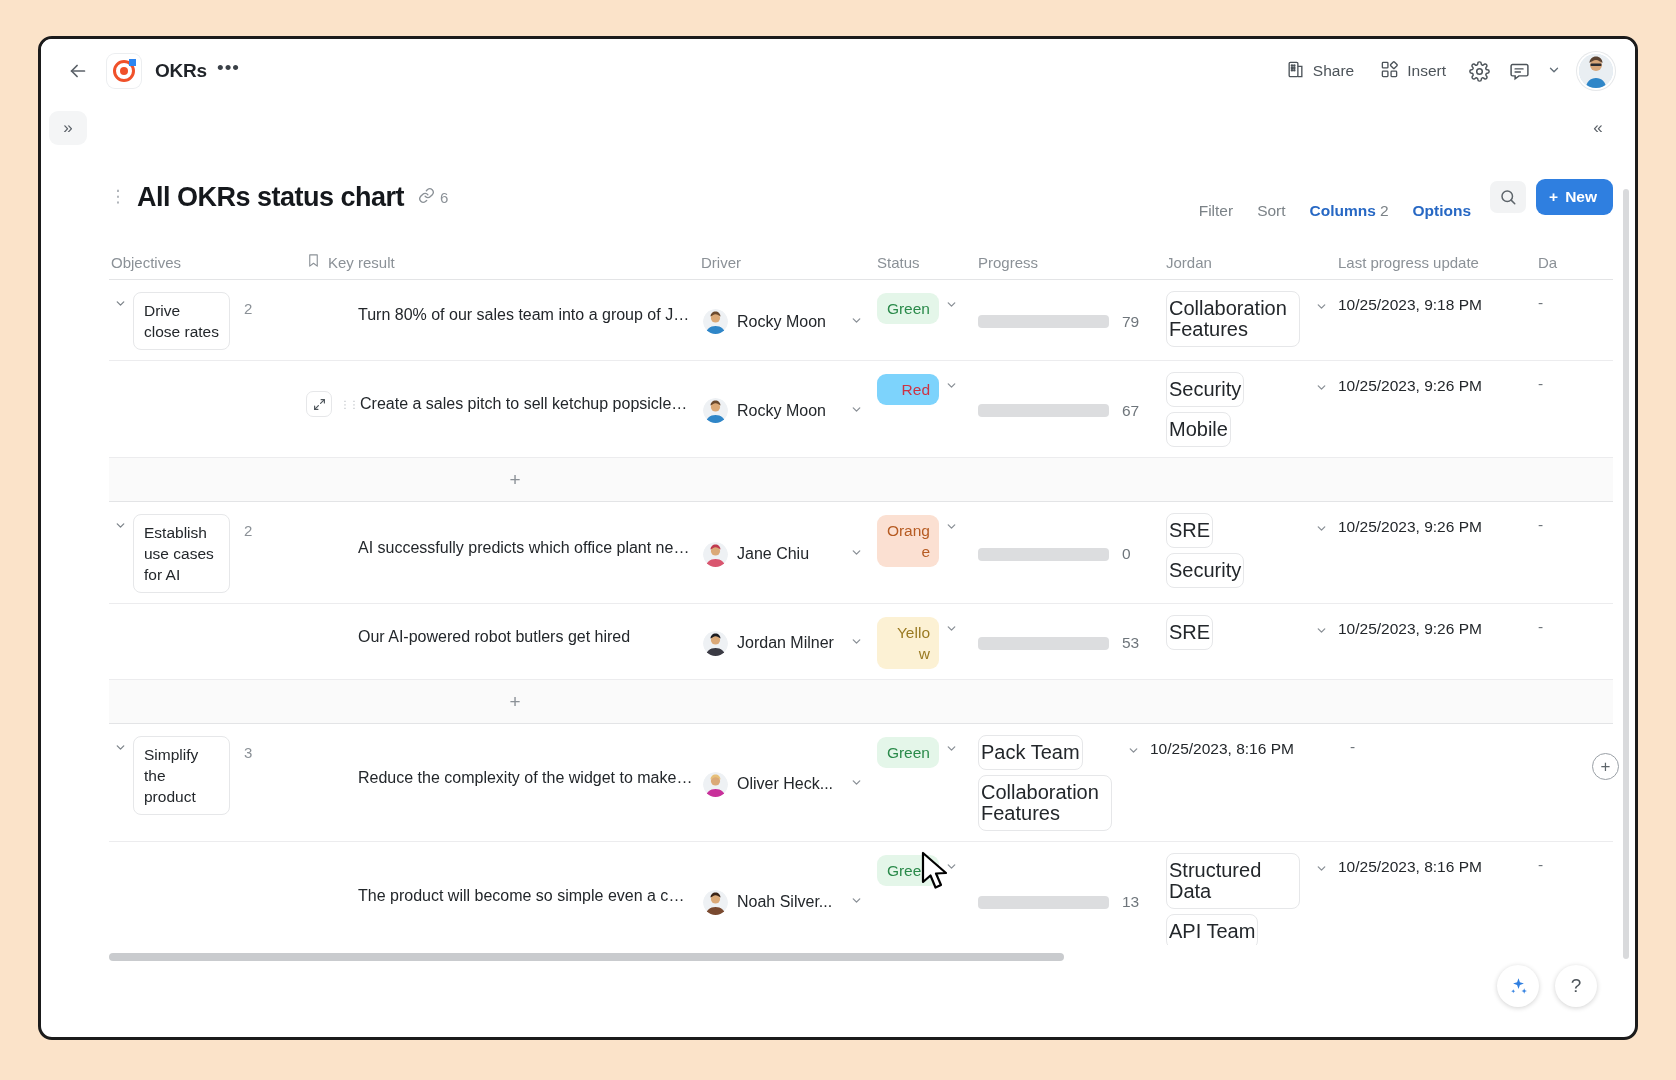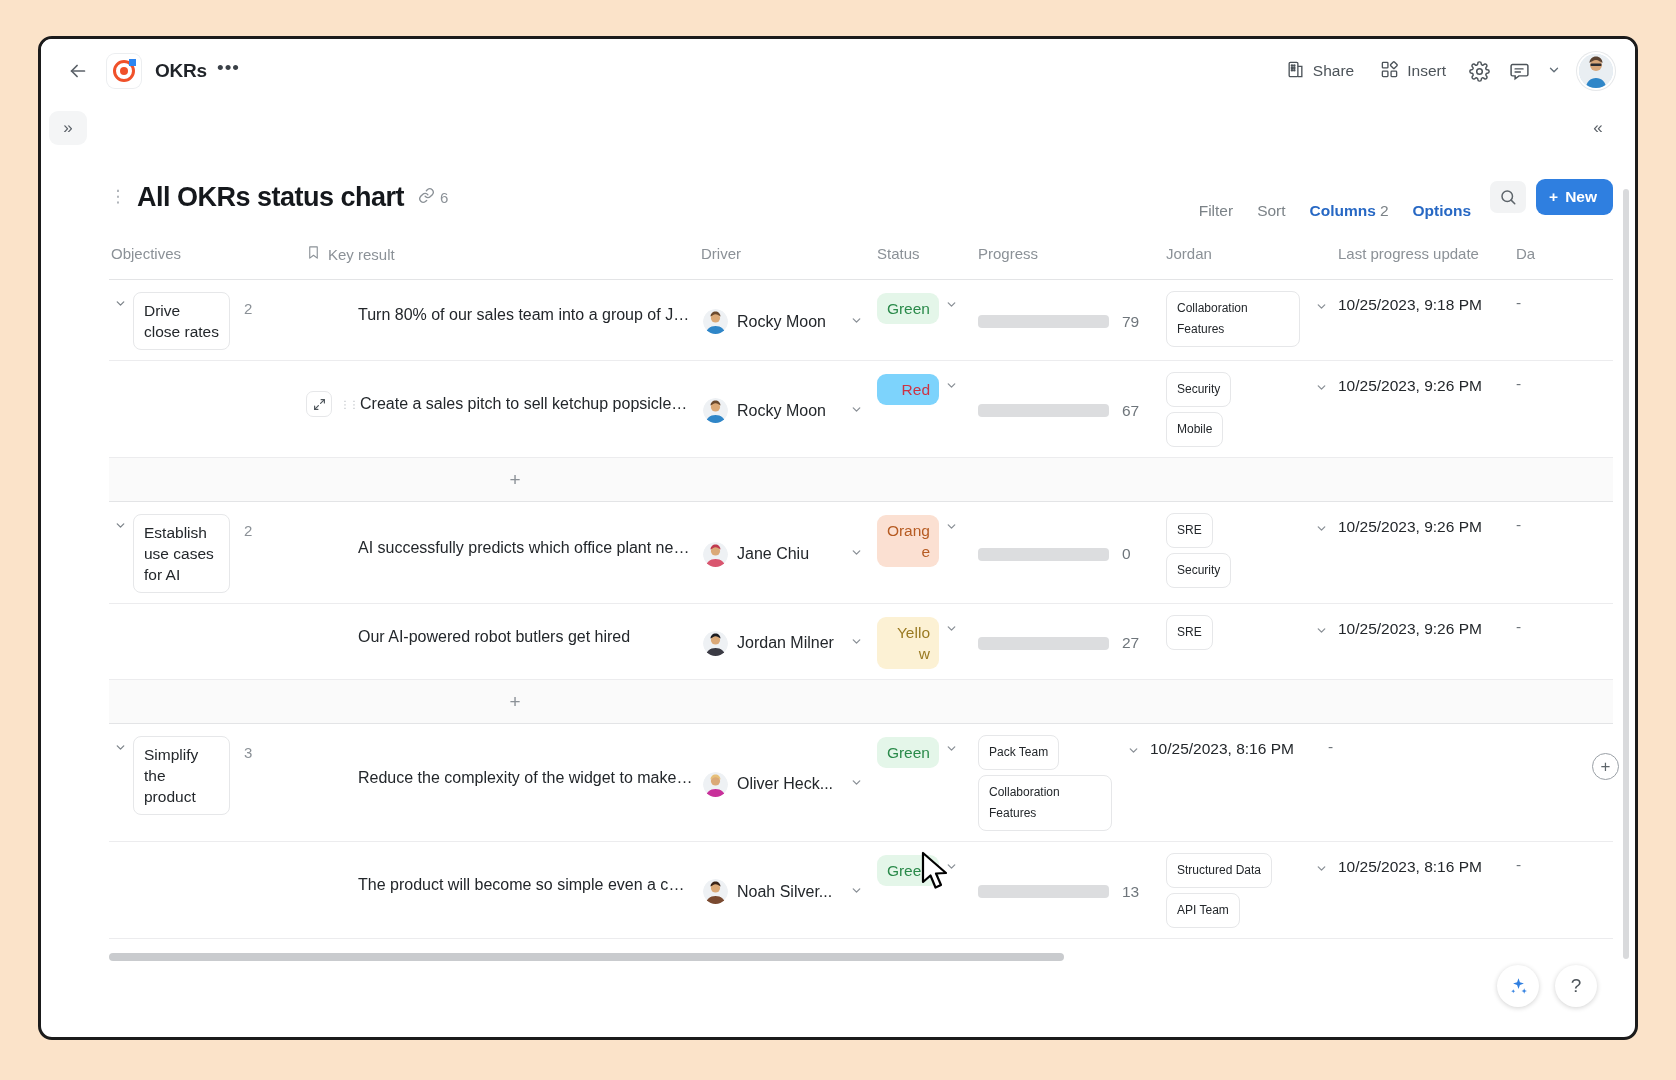--- a/index.html
+++ b/index.html
@@ -150,37 +150,37 @@
     position: relative;
     height: 700px;
     overflow: hidden;
   }
   .row {
     display: flex;
     position: relative;
   }
   .hdr-row {
     height: 34px;
-    align-items: flex-start;
+    align-items: center;
   }
   .hdr-cell {
     font-size: 15px; color: #8b9197;
     display: flex; align-items: center; gap: 7px;
     padding-left: 2px;
   }
 
   
   .c-obj   { width: 195px; flex: none; }
   .c-kr    { width: 395px; flex: none; }
   .c-drv   { width: 176px; flex: none; }
   .c-sts   { width: 101px; flex: none; }
   .c-prg   { width: 188px; flex: none; }
   .c-team  { width: 172px; flex: none; }
   .c-date  { width: 178px; flex: none; }
-  .c-last  { width: 40px;  flex: none; }
+  .c-last  { width: 40px;  flex: none; margin-left: 22px; }
 
   .data-row {
     border-top: 1px solid #ececee;
     min-height: 70px;
   }
   .grp-row { border-top: 1px solid #e3e4e6; }
   .cell { padding: 13px 6px 10px 2px; display: flex; align-items: flex-start; }
 
   .obj-cell { display: flex; align-items: flex-start; gap: 4px; padding-top: 12px; }
   .chev {
@@ -234,21 +234,21 @@
   .prg-cell { align-items: center; gap: 13px; min-height: 70px; }
   .bar-track {
     width: 131px; height: 13px; border-radius: 4px; background: #dcdddf; overflow: hidden;
   }
   .bar-fill { height: 100%; background: #2f7fe0; border-radius: 4px 0 0 4px; }
   .prg-num { font-size: 15.5px; color: #6e757b; }
 
   .team-cell { flex-direction: column; align-items: flex-start; gap: 5px; padding-top: 11px; position: relative; }
   .team-chip {
     border: 1px solid #e6e7e9; border-radius: 8px;
-    padding: 6px 10px; font-size: 12px; color: #23272b; line-height: 21px;
+    padding: 6px 2px; font-size: 20px; color: #23272b; line-height: 21px;
     max-width: 134px;
   }
   .team-chev { position: absolute; right: 8px; top: 20px; color: #8a9096; font-size: 12px; cursor: pointer; }
 
   .date-cell { padding-top: 14px; font-size: 15.5px; color: #23272b; line-height: 22px; }
   .last-cell { padding-top: 14px; font-size: 15.5px; color: #6e757b; }
 
   .plus-row {
     border-top: 1px solid #ececee;
     height: 44px; display: flex; align-items: center;
@@ -590,21 +590,21 @@
                 </svg></span>
             </div>
             <div class="cell c-sts sts-cell">
               <span class="chip-status st-yellow">Yellow</span>
               <span class="cell-chev" style="margin-left:2px;padding-top:5px"><svg width="13" height="13" viewBox="0 0 24 24" fill="none" stroke="currentColor" stroke-width="2.4" stroke-linecap="round" stroke-linejoin="round">
                   <polyline points="6 9 12 15 18 9"></polyline>
                 </svg></span>
             </div>
             <div class="cell c-prg prg-cell">
               <span class="bar-track"><span class="bar-fill" style="width:37%"></span></span>
-              <span class="prg-num">27</span>
+              <span class="prg-num">53</span>
             </div>
             <div class="cell c-team team-cell">
               <span class="team-chip">SRE</span>
               <span class="team-chev"><svg width="13" height="13" viewBox="0 0 24 24" fill="none" stroke="currentColor" stroke-width="2.4" stroke-linecap="round" stroke-linejoin="round">
                   <polyline points="6 9 12 15 18 9"></polyline>
                 </svg></span>
             </div>
             <div class="cell c-date date-cell">10/25/2023, 9:26 PM</div>
             <div class="cell c-last last-cell">-</div>
           </div>

